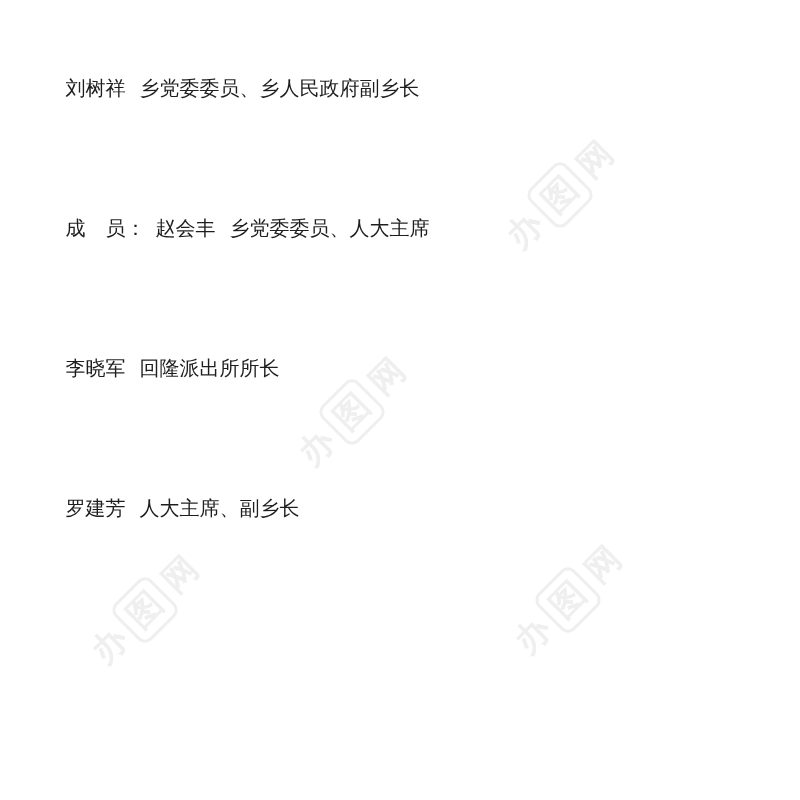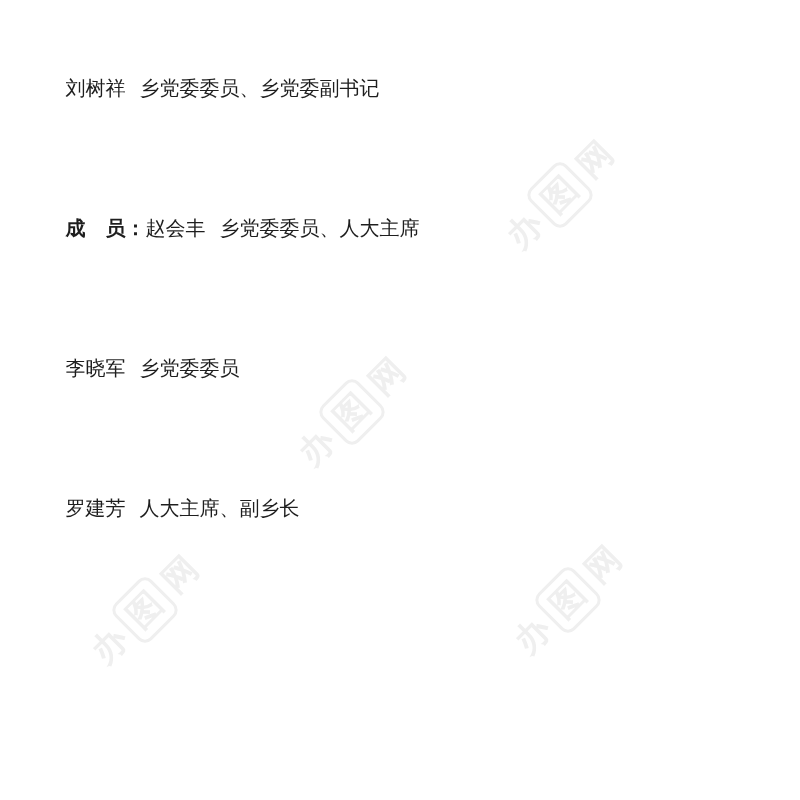--- a/index.html
+++ b/index.html
@@ -49,21 +49,21 @@
     top: -10px;
     left: 21px;
     right: 5px;
     z-index: 1;
   }
   .roster {
     font-size: 20px;
     line-height: 28px;
     white-space: pre;
   }
-  .row .prefix { margin-right: 0; font-weight: bold; }
+  .row .prefix { margin-right: 10px; }
   .row .name   { margin-right: 14px; }
 </style>
 </head>
 <body>
 
 <div class="doc">
 
   <div class="wm wm1">
     <span>办</span>
     <span class="wm-box">图</span>
@@ -82,27 +82,27 @@
   <div class="wm wm4">
     <span>办</span>
     <span class="wm-box">图</span>
     <span>网</span>
   </div>
 
   <div class="content">
 
     <div class="roster">
       <div class="row">
-        <span class="name">刘树祥</span><span class="title">乡党委委员、乡党委副书记</span>
+        <span class="name">刘树祥</span><span class="title">乡党委委员、乡人民政府副乡长</span>
       </div>
       <div class="row">
         <span class="prefix">成　员：</span><span class="name">赵会丰</span><span class="title">乡党委委员、人大主席</span>
       </div>
       <div class="row">
-        <span class="name">李晓军</span><span class="title">乡党委委员</span>
+        <span class="name">李晓军</span><span class="title">回隆派出所所长</span>
       </div>
       <div class="row">
         <span class="name">罗建芳</span><span class="title">人大主席、副乡长</span>
       </div>
       
       
       
       
       
       

